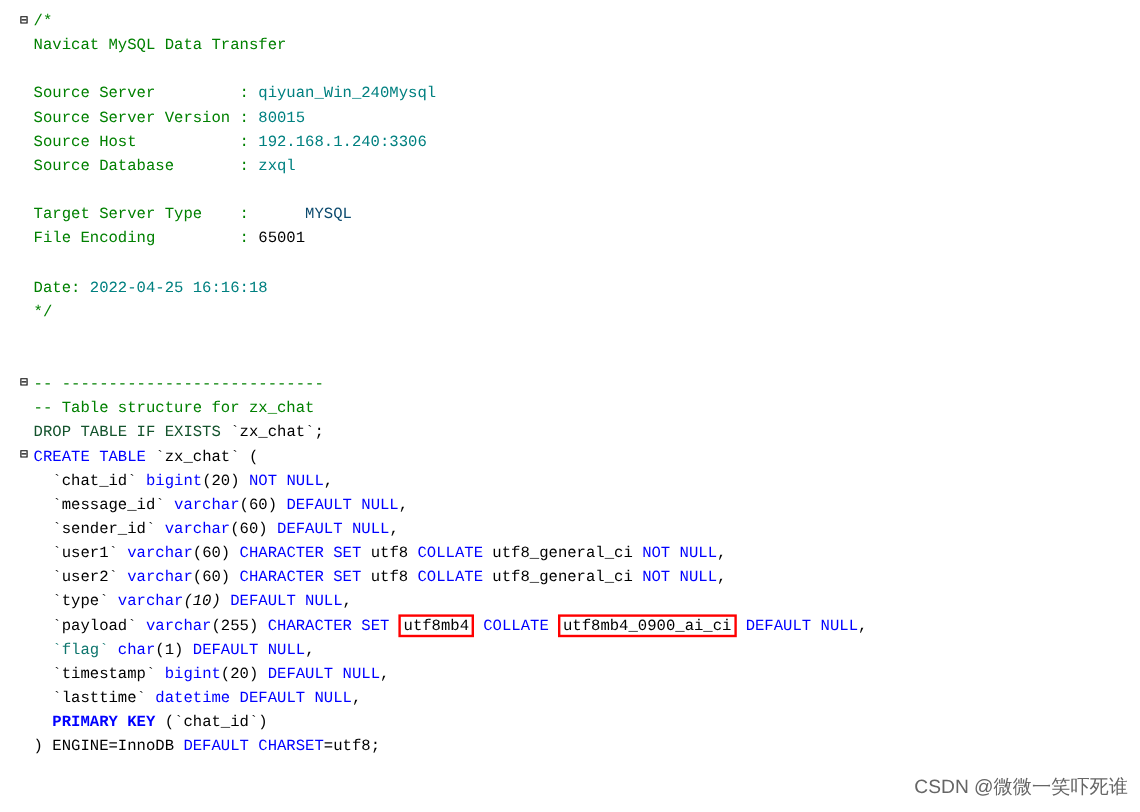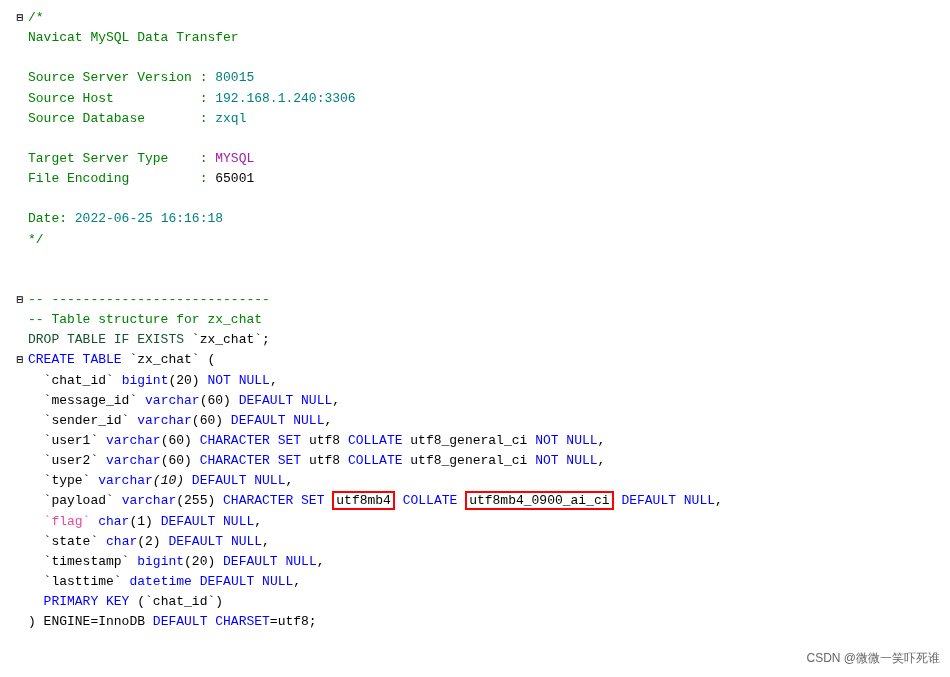--- a/index.html
+++ b/index.html
@@ -52,21 +52,21 @@
       flex: 1;
     }
 
     .comment { color: #008000; }
 
     .watermark {
       position: absolute;
       bottom: 10px;
       right: 10px;
       color: #666;
-      font-size: 12px;
+      font-size: 16px;
       font-family: Arial, sans-serif;
     }
   </style>
 </head>
 <body>
 
 <div class="code-container">
 
   <div class="line">
     <span class="gutter gutter-minus">⊟</span>
@@ -75,49 +75,53 @@
   <div class="line">
     <span class="gutter"></span>
     <span class="code-text comment">Navicat MySQL Data Transfer</span>
   </div>
   <div class="line">
     <span class="gutter"></span>
     <span class="code-text">&nbsp;</span>
   </div>
   <div class="line">
     <span class="gutter"></span>
+    <span class="code-text comment">Source Server         : <span style="color:#008080;">qiyuan_Win_240Mysql</span></span>
+  </div>
+  <div class="line">
+    <span class="gutter"></span>
     <span class="code-text comment">Source Server Version : <span style="color:#008080;">80015</span></span>
   </div>
   <div class="line">
     <span class="gutter"></span>
     <span class="code-text comment">Source Host           : <span style="color:#008080;">192.168.1.240:3306</span></span>
   </div>
   <div class="line">
     <span class="gutter"></span>
     <span class="code-text comment">Source Database       : <span style="color:#008080;">zxql</span></span>
   </div>
   <div class="line">
     <span class="gutter"></span>
     <span class="code-text">&nbsp;</span>
   </div>
   <div class="line">
     <span class="gutter"></span>
-    <span class="code-text comment">Target Server Type    : <span style="color:#a21caf;">MYSQL</span></span>
+    <span class="code-text comment">Target Server Type    : <span style="color:#0c4a6e;margin-left:39px;">MYSQL</span></span>
   </div>
   <div class="line">
     <span class="gutter"></span>
     <span class="code-text comment">File Encoding         : <span style="color:#000000;">65001</span></span>
   </div>
   <div class="line">
     <span class="gutter"></span>
     <span class="code-text">&nbsp;</span>
   </div>
   <div class="line">
     <span class="gutter"></span>
-    <span class="code-text comment">Date: <span style="color:#008080;">2022-06-25 16:16:18</span></span>
+    <span class="code-text comment">Date: <span style="color:#008080;">2022-04-25 16:16:18</span></span>
   </div>
   <div class="line">
     <span class="gutter"></span>
     <span class="code-text comment">*/</span>
   </div>
 
   <div class="line">
     <span class="gutter"></span>
     <span class="code-text">&nbsp;</span>
   </div>
@@ -176,37 +180,33 @@
     <span class="code-text">&nbsp;&nbsp;<span style="color:#000000;margin-top:45px;">`type` </span><span style="color:#0000ff;">varchar</span><span style="color:#000000;font-style:italic;">(10) </span><span style="color:#0000ff;">DEFAULT NULL</span><span style="color:#000000;">,</span></span>
   </div>
 
   <div class="line">
     <span class="gutter"></span>
     <span class="code-text">&nbsp;&nbsp;<span style="color:#000000;">`payload` </span><span style="color:#0000ff;">varchar</span><span style="color:#000000;">(255) </span><span style="color:#0000ff;">CHARACTER SET</span><span style="color:#000000;"> </span><span style="border: 2px solid red; padding: 0 2px; color:#000000;">utf8mb4</span><span style="color:#000000;"> </span><span style="color:#0000ff;">COLLATE</span><span style="color:#000000;"> </span><span style="border: 2px solid red; padding: 0 2px; color:#000000;">utf8mb4_0900_ai_ci</span><span style="color:#000000;"> </span><span style="color:#0000ff;">DEFAULT NULL</span><span style="color:#000000;">,</span></span>
   </div>
 
   <div class="line">
     <span class="gutter"></span>
-    <span class="code-text">&nbsp;&nbsp;<span style="color:#ec4899;">`flag` </span><span style="color:#0000ff;">char</span><span style="color:#000000;">(1) </span><span style="color:#0000ff;">DEFAULT NULL</span><span style="color:#000000;">,</span></span>
-  </div>
-  <div class="line">
-    <span class="gutter"></span>
-    <span class="code-text">&nbsp;&nbsp;<span style="color:#000000;">`state` </span><span style="color:#0000ff;">char</span><span style="color:#000000;">(2) </span><span style="color:#0000ff;">DEFAULT NULL</span><span style="color:#000000;">,</span></span>
+    <span class="code-text">&nbsp;&nbsp;<span style="color:#0f766e;">`flag` </span><span style="color:#0000ff;">char</span><span style="color:#000000;">(1) </span><span style="color:#0000ff;">DEFAULT NULL</span><span style="color:#000000;">,</span></span>
   </div>
   <div class="line">
     <span class="gutter"></span>
     <span class="code-text">&nbsp;&nbsp;<span style="color:#000000;">`timestamp` </span><span style="color:#0000ff;">bigint</span><span style="color:#000000;">(20) </span><span style="color:#0000ff;">DEFAULT NULL</span><span style="color:#000000;">,</span></span>
   </div>
   <div class="line">
     <span class="gutter"></span>
     <span class="code-text">&nbsp;&nbsp;<span style="color:#000000;">`lasttime` </span><span style="color:#0000ff;">datetime</span><span style="color:#000000;"> </span><span style="color:#0000ff;">DEFAULT NULL</span><span style="color:#000000;">,</span></span>
   </div>
   <div class="line">
     <span class="gutter"></span>
-    <span class="code-text">&nbsp;&nbsp;<span style="color:#0000ff;">PRIMARY KEY</span><span style="color:#000000;"> (`chat_id`)</span></span>
+    <span class="code-text">&nbsp;&nbsp;<span style="color:#0000ff;font-weight:bold;">PRIMARY KEY</span><span style="color:#000000;"> (`chat_id`)</span></span>
   </div>
   <div class="line">
     <span class="gutter"></span>
     <span class="code-text"><span style="color:#000000;">) ENGINE=InnoDB </span><span style="color:#0000ff;">DEFAULT CHARSET</span><span style="color:#000000;">=utf8;</span></span>
   </div>
 
   <div class="watermark">
     <span>CSDN @微微一笑吓死谁</span>
   </div>
 </div>

